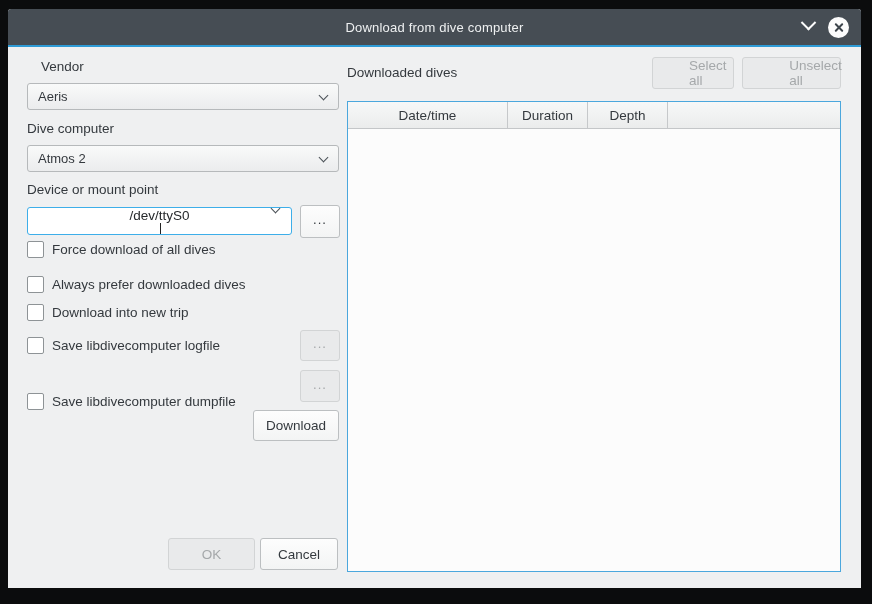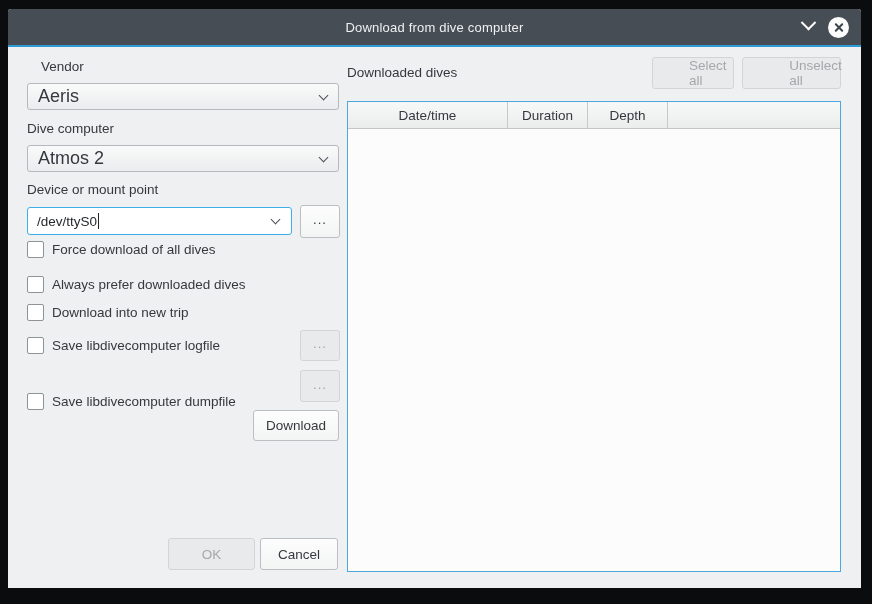--- a/index.html
+++ b/index.html
@@ -43,21 +43,21 @@
   .close-x:after  { transform:rotate(-45deg); }
   .accent-line { position:absolute; left:0; top:36px; right:0; height:2px; background:#2e9bd6; }
 
   
   .label { position:absolute; font-size:13.5px; color:#34393e; }
   .combo {
     position:absolute; height:27px;
     background:linear-gradient(to bottom,#f9fafa,#ebeced);
     border:1px solid #b6b9bb; border-radius:3px;
     display:flex; align-items:center; padding:0 10px;
-    font-size:18px; color:#34393e;
+    font-size:13px; color:#34393e;
   }
   .combo .chev { position:absolute; right:11px; }
   .chev {
     width:7px; height:7px; border-right:1.6px solid #4a5056; border-bottom:1.6px solid #4a5056;
     transform:rotate(45deg); margin-top:-3px;
   }
   .editcombo {
     position:absolute; height:28px; background:#ffffff;
     border:1px solid #3daee9; border-radius:3px;
     display:flex; align-items:center; padding:0 9px;
@@ -121,21 +121,21 @@
     <span class="chev"></span>
   </div>
 
   <div class="label" style="left:19px; top:112px;">Dive computer</div>
   <div class="combo" style="left:19px; top:136px; width:312px;">
     <span>Atmos 2</span>
     <span class="chev"></span>
   </div>
 
   <div class="label" style="left:19px; top:173px;">Device or mount point</div>
-  <div class="editcombo" style="left:19px; top:198px; width:265px;">
+  <div class="editcombo" style="left:19px; top:198px; width:265px;flex-direction:column;">
     <span>/dev/ttyS0</span>
       <span class="caret"></span>
     <span class="chev" style="position:absolute; right:12px;"></span>
   </div>
   <div class="btn" style="left:292px; top:196px; width:40px; height:33px;">
     <span class="browse-dots">...</span>
   </div>
 
   <div class="cbrow" style="left:19px; top:232px;">
     <span class="cbbox"></span>

